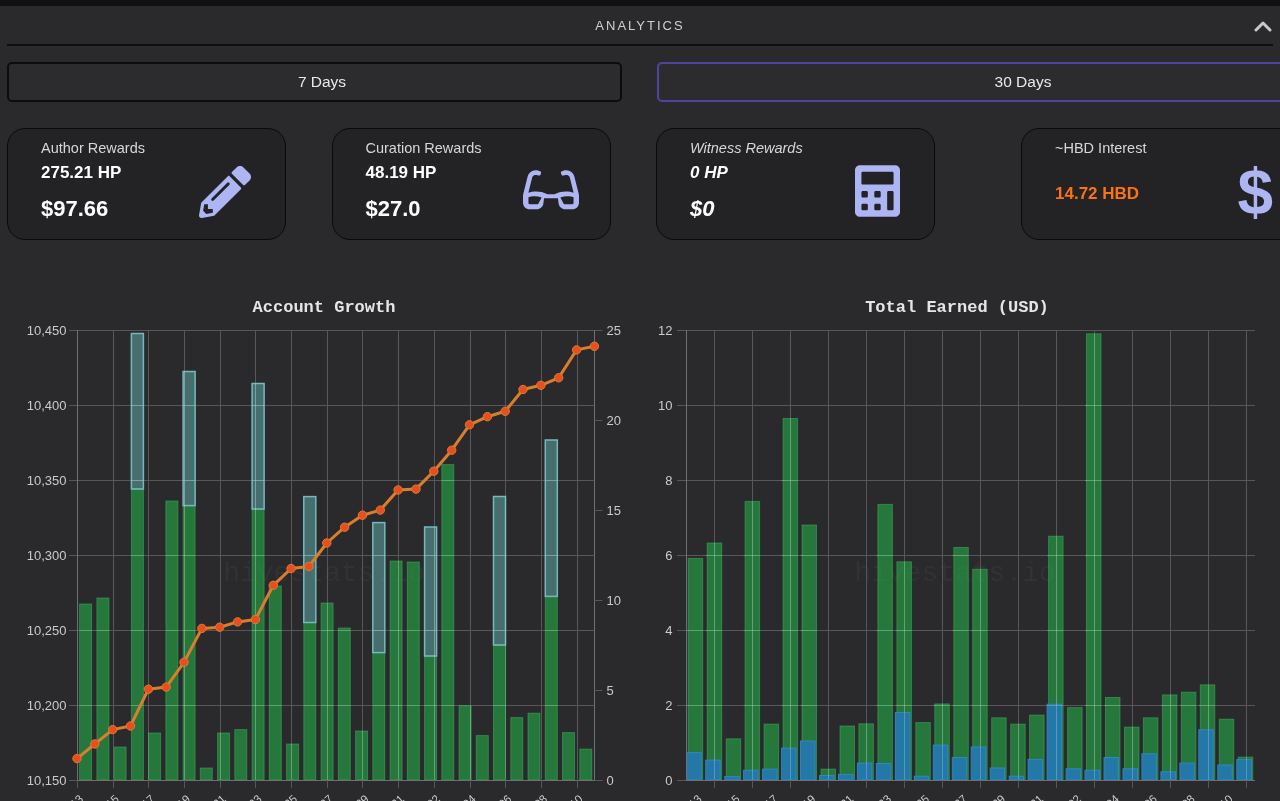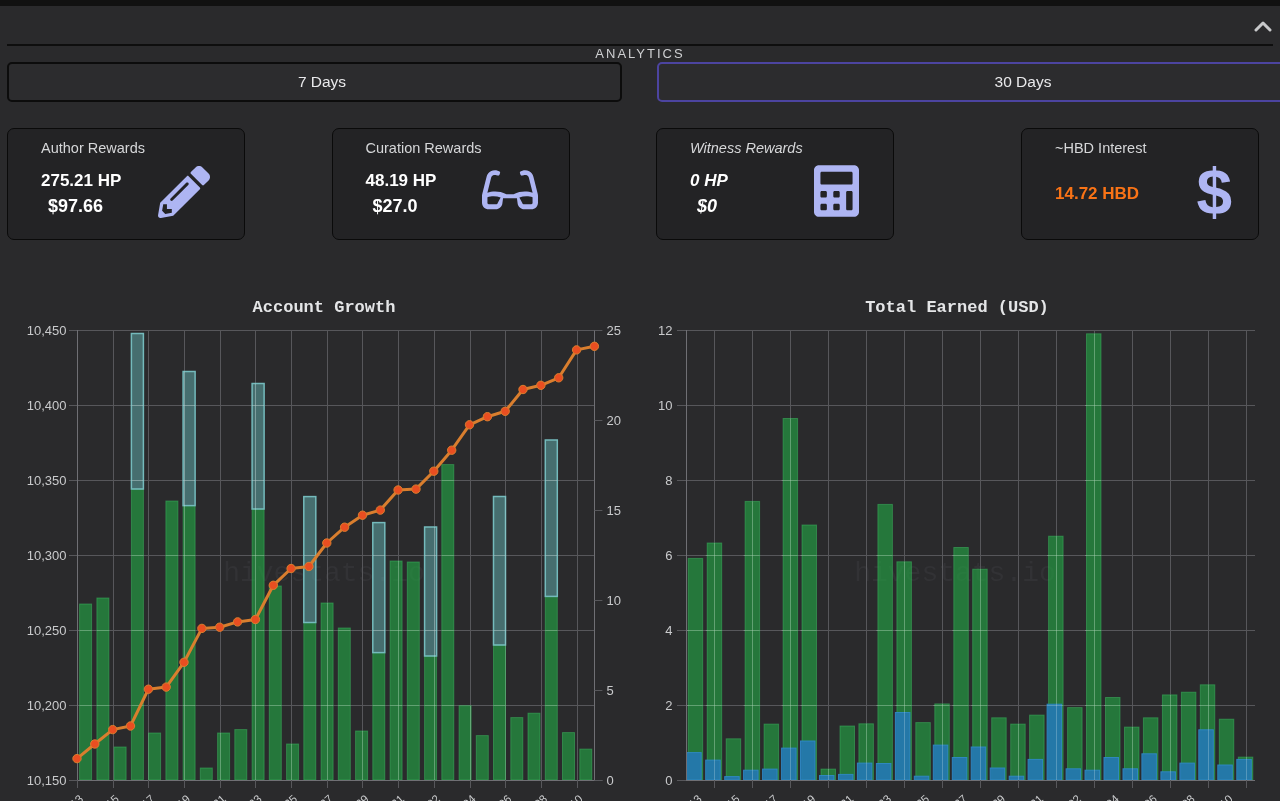--- a/index.html
+++ b/index.html
@@ -1,32 +1,32 @@
 <!DOCTYPE html>
 <html><head>
 <meta charset="utf-8">
 <style>
 * { margin:0; padding:0; box-sizing:border-box; }
 html,body { width:1280px; height:801px; background:#2a2a2c; overflow:hidden;
   font-family:"Liberation Sans", sans-serif; position:relative; }
 .topbar { position:absolute; left:0; top:0; width:1280px; height:6px; background:#111; }
 .hdr { position:absolute; left:0; top:6px; width:1280px; height:38px; }
 .hdr .t { position:absolute; left:0; width:1280px; text-align:center;
-  color:#cfd0d2; font-size:13px; letter-spacing:2px; top:12px;margin-top:28px; }
+  color:#cfd0d2; font-size:13px; letter-spacing:2px; top:12px; }
 .chev { position:absolute; right:8px; top:14px; }
 .hr { position:absolute; left:7px; top:44px; width:1266px; height:0;
   border-top:2px solid #0e0e0e; }
 .btn { position:absolute; top:62px; height:40px; border-radius:5px; background:#2c2c2e;
   border:2px solid #0c0c0c; color:#e9e9eb; font-size:15.5px; text-align:center; line-height:36px; }
 .btn.sel { border-color:#4c44a0; }
-.card { position:absolute; top:128px; width:238px; height:112px; border-radius:7px;
+.card { position:absolute; top:128px; width:279px; height:112px; border-radius:18px;
   background:#232325; border:1.5px solid #0a0a0a; }
 .card .ttl { position:absolute; left:33px; top:11px; font-size:14.5px; color:#d6d7d9; }
-.card .v1 { position:absolute; left:33px; top:42px; font-size:17px; font-weight:bold; color:#fff; }
-.card .v2 { position:absolute; left:40px; top:67px; font-size:18px; font-weight:bold; color:#fff; }
+.card .v1 { position:absolute; left:33px; top:34px; font-size:17px; font-weight:bold; color:#fff; }
+.card .v2 { position:absolute; left:33px; top:67px; font-size:22px; font-weight:bold; color:#fff; }
 .card .vc { position:absolute; left:33px; top:55px; font-size:17px; font-weight:bold; color:#f97316; }
 .icon { position:absolute; }
 .dollar { position:absolute; right:26px; top:37px; color:#aeb5f3; font-size:64px; line-height:52px; font-weight:bold;
   font-family:"Liberation Sans", sans-serif; }
 svg.charts { position:absolute; left:0; top:0; }
 </style>
 </head>
 <body>
 <div class="topbar"></div>
 <div class="hdr">

